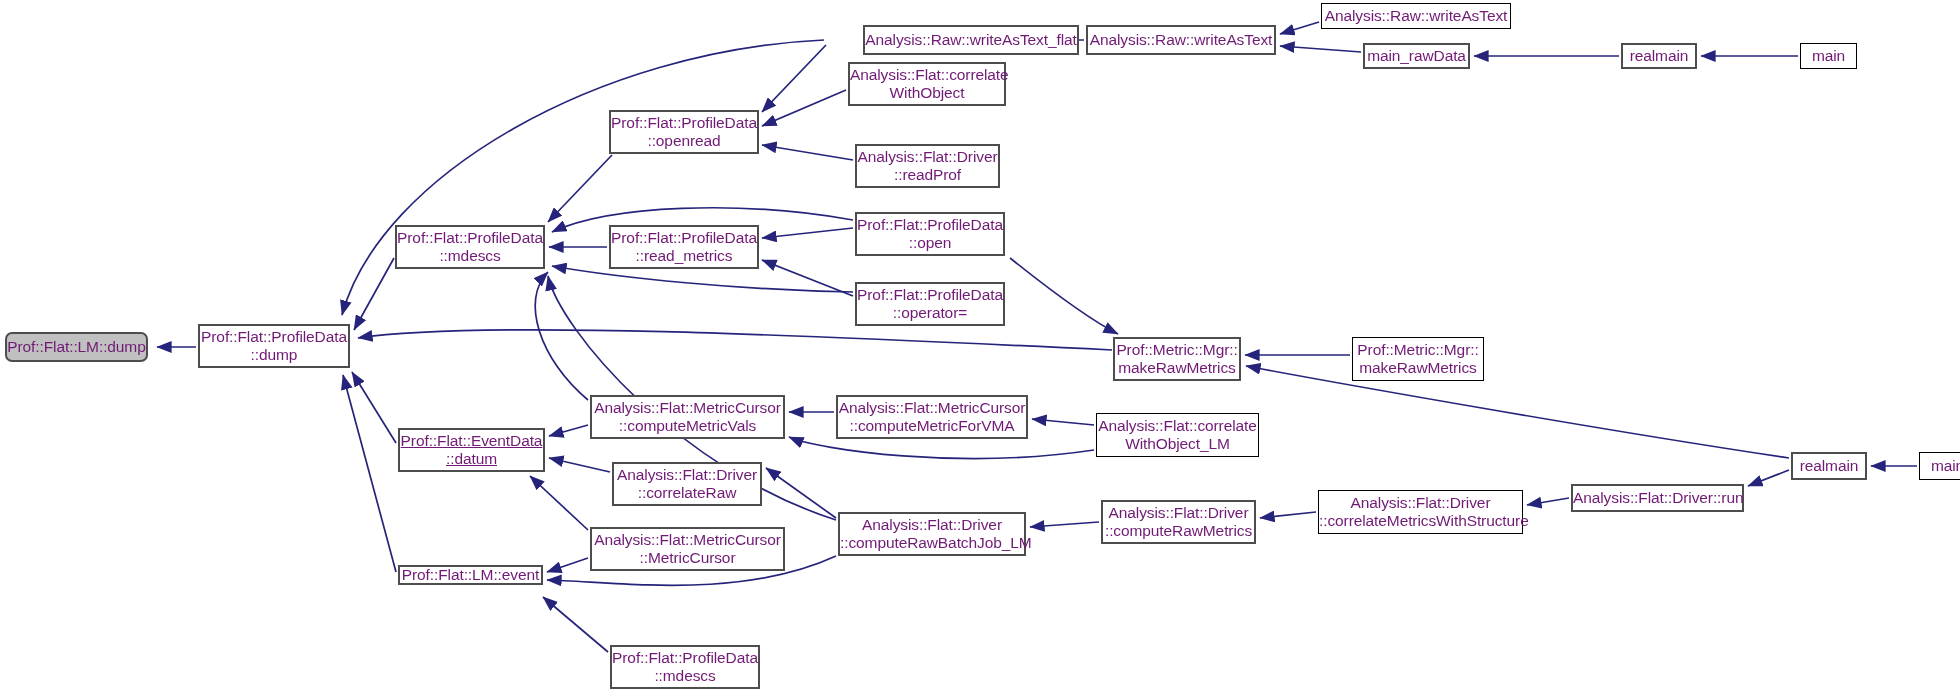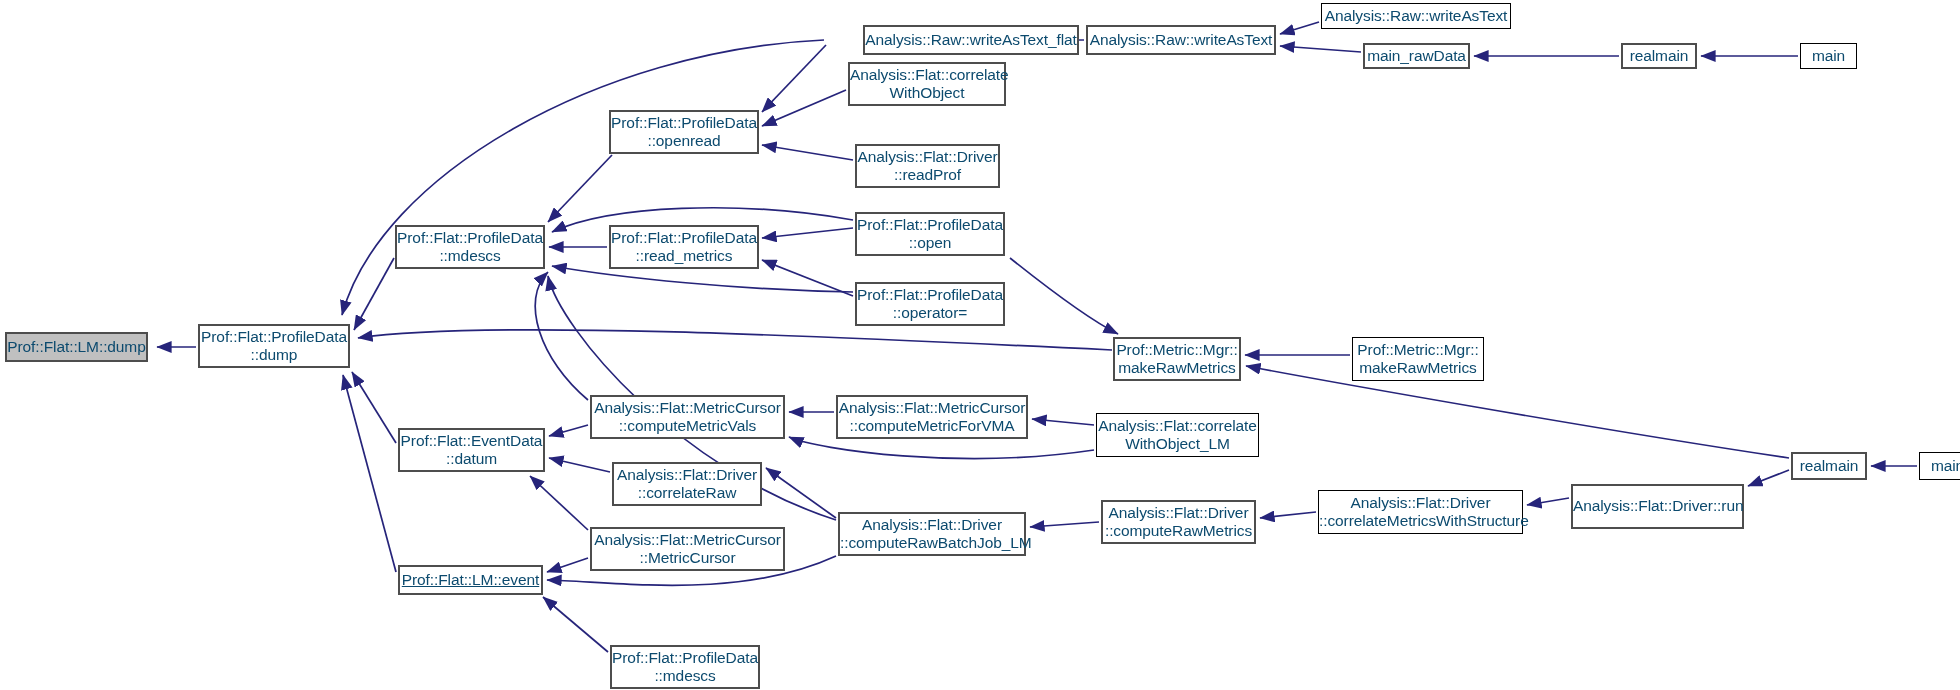--- a/index.html
+++ b/index.html
@@ -26,21 +26,21 @@
   }
   .node {
     position: absolute;
     box-sizing: border-box;
     display: flex;
     align-items: center;
     justify-content: center;
     text-align: center;
     background: #ffffff;
     border: 1px solid #000000;
-    color: #0c4a6e;
+    color: #701a75;
     font-size: 15.5px;
     line-height: 1.18;
     letter-spacing: -0.1px;
     white-space: pre-line;
     z-index: 3;
   }
   .node.thick {
     border: 2px solid #4d4d4d;
   }
   .node.highlight {
@@ -99,21 +99,21 @@
         <path d="M 836,556 C 740,600 620,582 547,580" fill="none" stroke="#26247a" stroke-width="1.7" marker-end="url(#arrowhead)"></path>
         <path d="M 608,652 L 543,597" fill="none" stroke="#26247a" stroke-width="1.7" marker-end="url(#arrowhead)"></path>
         <path d="M 1099,522 L 1030,527" fill="none" stroke="#26247a" stroke-width="1.7" marker-end="url(#arrowhead)"></path>
         <path d="M 1316,512 L 1260,518" fill="none" stroke="#26247a" stroke-width="1.7" marker-end="url(#arrowhead)"></path>
         <path d="M 1569,498 L 1527,505" fill="none" stroke="#26247a" stroke-width="1.7" marker-end="url(#arrowhead)"></path>
         <path d="M 1789,470 L 1748,486" fill="none" stroke="#26247a" stroke-width="1.7" marker-end="url(#arrowhead)"></path>
         <path d="M 1917,466 L 1871,466" fill="none" stroke="#26247a" stroke-width="1.7" marker-end="url(#arrowhead)"></path>
       </g>
   </svg>
   <div id="node-layer">
-      <div class="node highlight" style="left: 5px; top: 332px; width: 143px; height: 30px;"><span class="lbl">Prof::Flat::LM::dump</span></div>
+      <div class="node highlight" style="left: 5px; top: 332px; width: 143px; height: 30px; border-radius: 7px;"><span class="lbl">Prof::Flat::LM::dump</span></div>
       <div class="node thick" style="left: 198px; top: 324px; width: 152px; height: 44px;"><span class="lbl">Prof::Flat::ProfileData
 ::dump</span></div>
       <div class="node thick" style="left: 395px; top: 225px; width: 150px; height: 44px;"><span class="lbl">Prof::Flat::ProfileData
 ::mdescs</span></div>
       <div class="node thick" style="left: 609px; top: 110px; width: 150px; height: 44px;"><span class="lbl">Prof::Flat::ProfileData
 ::openread</span></div>
       <div class="node thick" style="left: 823px; top: 25px; width: 216px; height: 30px; margin-left: 40px;"><span class="lbl">Analysis::Raw::writeAsText_flat</span></div>
       <div class="node thick" style="left: 1086px; top: 25px; width: 190px; height: 30px;"><span class="lbl">Analysis::Raw::writeAsText</span></div>
       <div class="node" style="left: 1321px; top: 3px; width: 190px; height: 26px;"><span class="lbl">Analysis::Raw::writeAsText</span></div>
       <div class="node thick" style="left: 1363px; top: 43px; width: 107px; height: 26px; text-align: right;"><span class="lbl">main_rawData</span></div>
@@ -132,32 +132,32 @@
       <div class="node thick" style="left: 1113px; top: 337px; width: 128px; height: 44px;"><span class="lbl">Prof::Metric::Mgr::
 makeRawMetrics</span></div>
       <div class="node" style="left: 1352px; top: 337px; width: 132px; height: 44px;"><span class="lbl">Prof::Metric::Mgr::
 makeRawMetrics</span></div>
       <div class="node thick" style="left: 590px; top: 395px; width: 195px; height: 44px;"><span class="lbl">Analysis::Flat::MetricCursor
 ::computeMetricVals</span></div>
       <div class="node thick" style="left: 836px; top: 395px; width: 192px; height: 44px;"><span class="lbl">Analysis::Flat::MetricCursor
 ::computeMetricForVMA</span></div>
       <div class="node" style="left: 1096px; top: 413px; width: 163px; height: 44px;"><span class="lbl">Analysis::Flat::correlate
 WithObject_LM</span></div>
-      <div class="node thick" style="left: 398px; top: 428px; width: 147px; height: 44px;"><span class="lbl">Prof::Flat::EventData
+      <div class="node thick" style="left: 398px; top: 428px; width: 147px; height: 44px; text-decoration: underline;"><span class="lbl">Prof::Flat::EventData
 ::datum</span></div>
       <div class="node thick" style="left: 612px; top: 462px; width: 150px; height: 44px;"><span class="lbl">Analysis::Flat::Driver
 ::correlateRaw</span></div>
       <div class="node thick" style="left: 590px; top: 527px; width: 195px; height: 44px;"><span class="lbl">Analysis::Flat::MetricCursor
 ::MetricCursor</span></div>
       <div class="node thick" style="left: 838px; top: 512px; width: 188px; height: 44px;"><span class="lbl">Analysis::Flat::Driver
 ::computeRawBatchJob_LM</span></div>
       <div class="node thick" style="left: 1101px; top: 500px; width: 155px; height: 44px;"><span class="lbl">Analysis::Flat::Driver
 ::computeRawMetrics</span></div>
-      <div class="node thick" style="left: 398px; top: 565px; width: 145px; height: 30px; text-decoration: underline;"><span class="lbl">Prof::Flat::LM::event</span></div>
+      <div class="node thick" style="left: 398px; top: 565px; width: 145px; height: 20px;"><span class="lbl">Prof::Flat::LM::event</span></div>
       <div class="node thick" style="left: 610px; top: 645px; width: 150px; height: 44px;"><span class="lbl">Prof::Flat::ProfileData
 ::mdescs</span></div>
       <div class="node" style="left: 1318px; top: 490px; width: 205px; height: 44px;"><span class="lbl">Analysis::Flat::Driver
 ::correlateMetricsWithStructure</span></div>
-      <div class="node thick" style="left: 1571px; top: 484px; width: 173px; height: 45px;"><span class="lbl">Analysis::Flat::Driver::run</span></div>
+      <div class="node thick" style="left: 1571px; top: 484px; width: 173px; height: 28px;"><span class="lbl">Analysis::Flat::Driver::run</span></div>
       <div class="node thick" style="left: 1791px; top: 452px; width: 76px; height: 28px;"><span class="lbl">realmain</span></div>
       <div class="node" style="left: 1919px; top: 452px; width: 57px; height: 28px;"><span class="lbl">main</span></div>
     </div>
 </div>
 
 </body></html>

